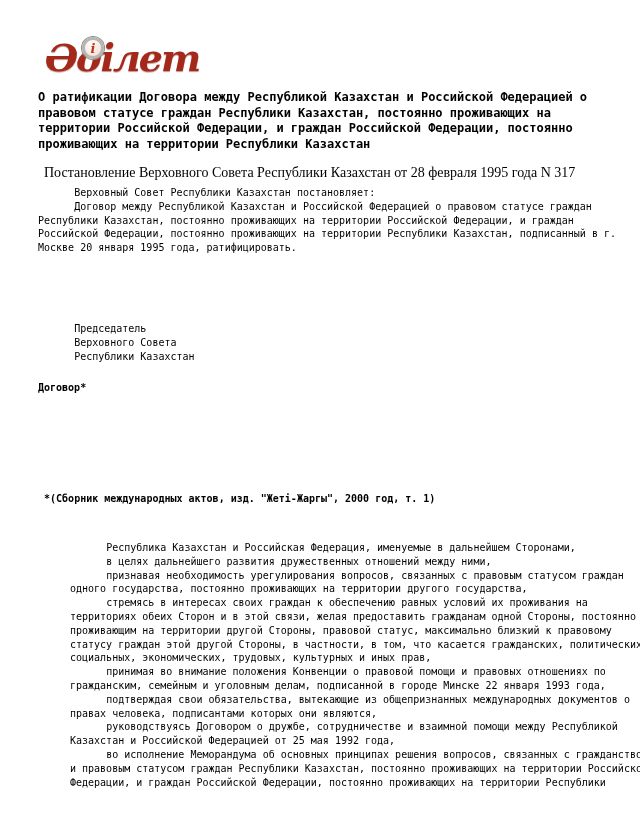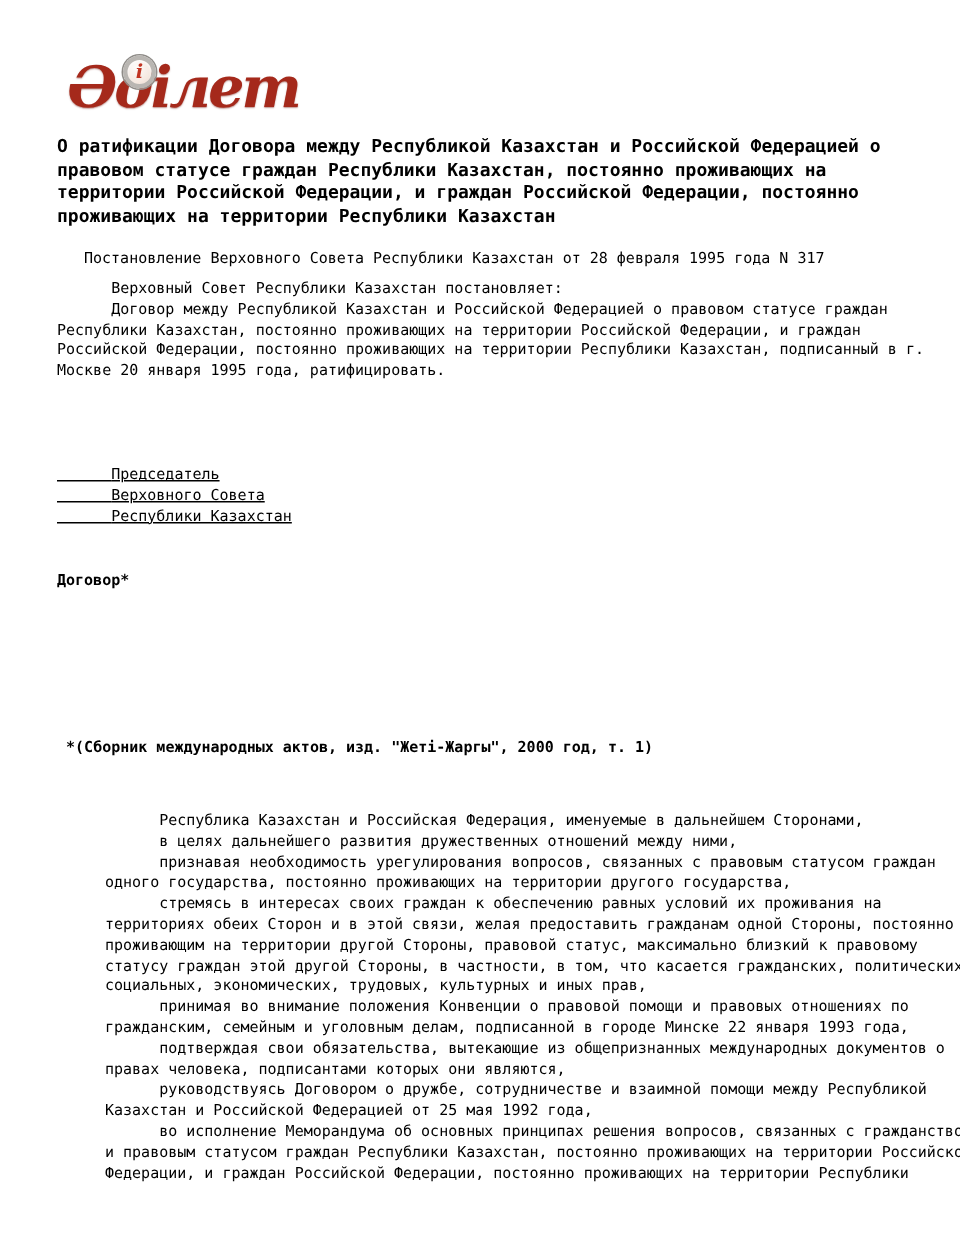--- a/index.html
+++ b/index.html
@@ -62,34 +62,35 @@
   
   .title {
     left: 38px;
     top: 90px;
     width: 584px;
     font-weight: bold;
     font-size: 12px;
     line-height: 15.5px;
   }
   .docref {
-    left: 56px;
+    left: 44px;
     top: 167px;
     width: 584px;
-    font-size: 10px;
+    font-size: 14px;
     line-height: 12px;
+    font-family: Liberation Serif, serif;
   }
   .block10 {
     left: 38px;
     width: 584px;
     font-size: 10px;
     line-height: 13.8px;
   }
   .resolution { top: 186px; }
-  .signature  { top: 310px; text-decoration: underline; }
+  .signature  { top: 322px; }
   .treaty-head {
     left: 38px;
     top: 380px;
     width: 584px;
     font-size: 10px;
     font-weight: bold;
     line-height: 15px;
   }
   .treaty-head .first { margin-bottom: 19px; }
   .source-note {

